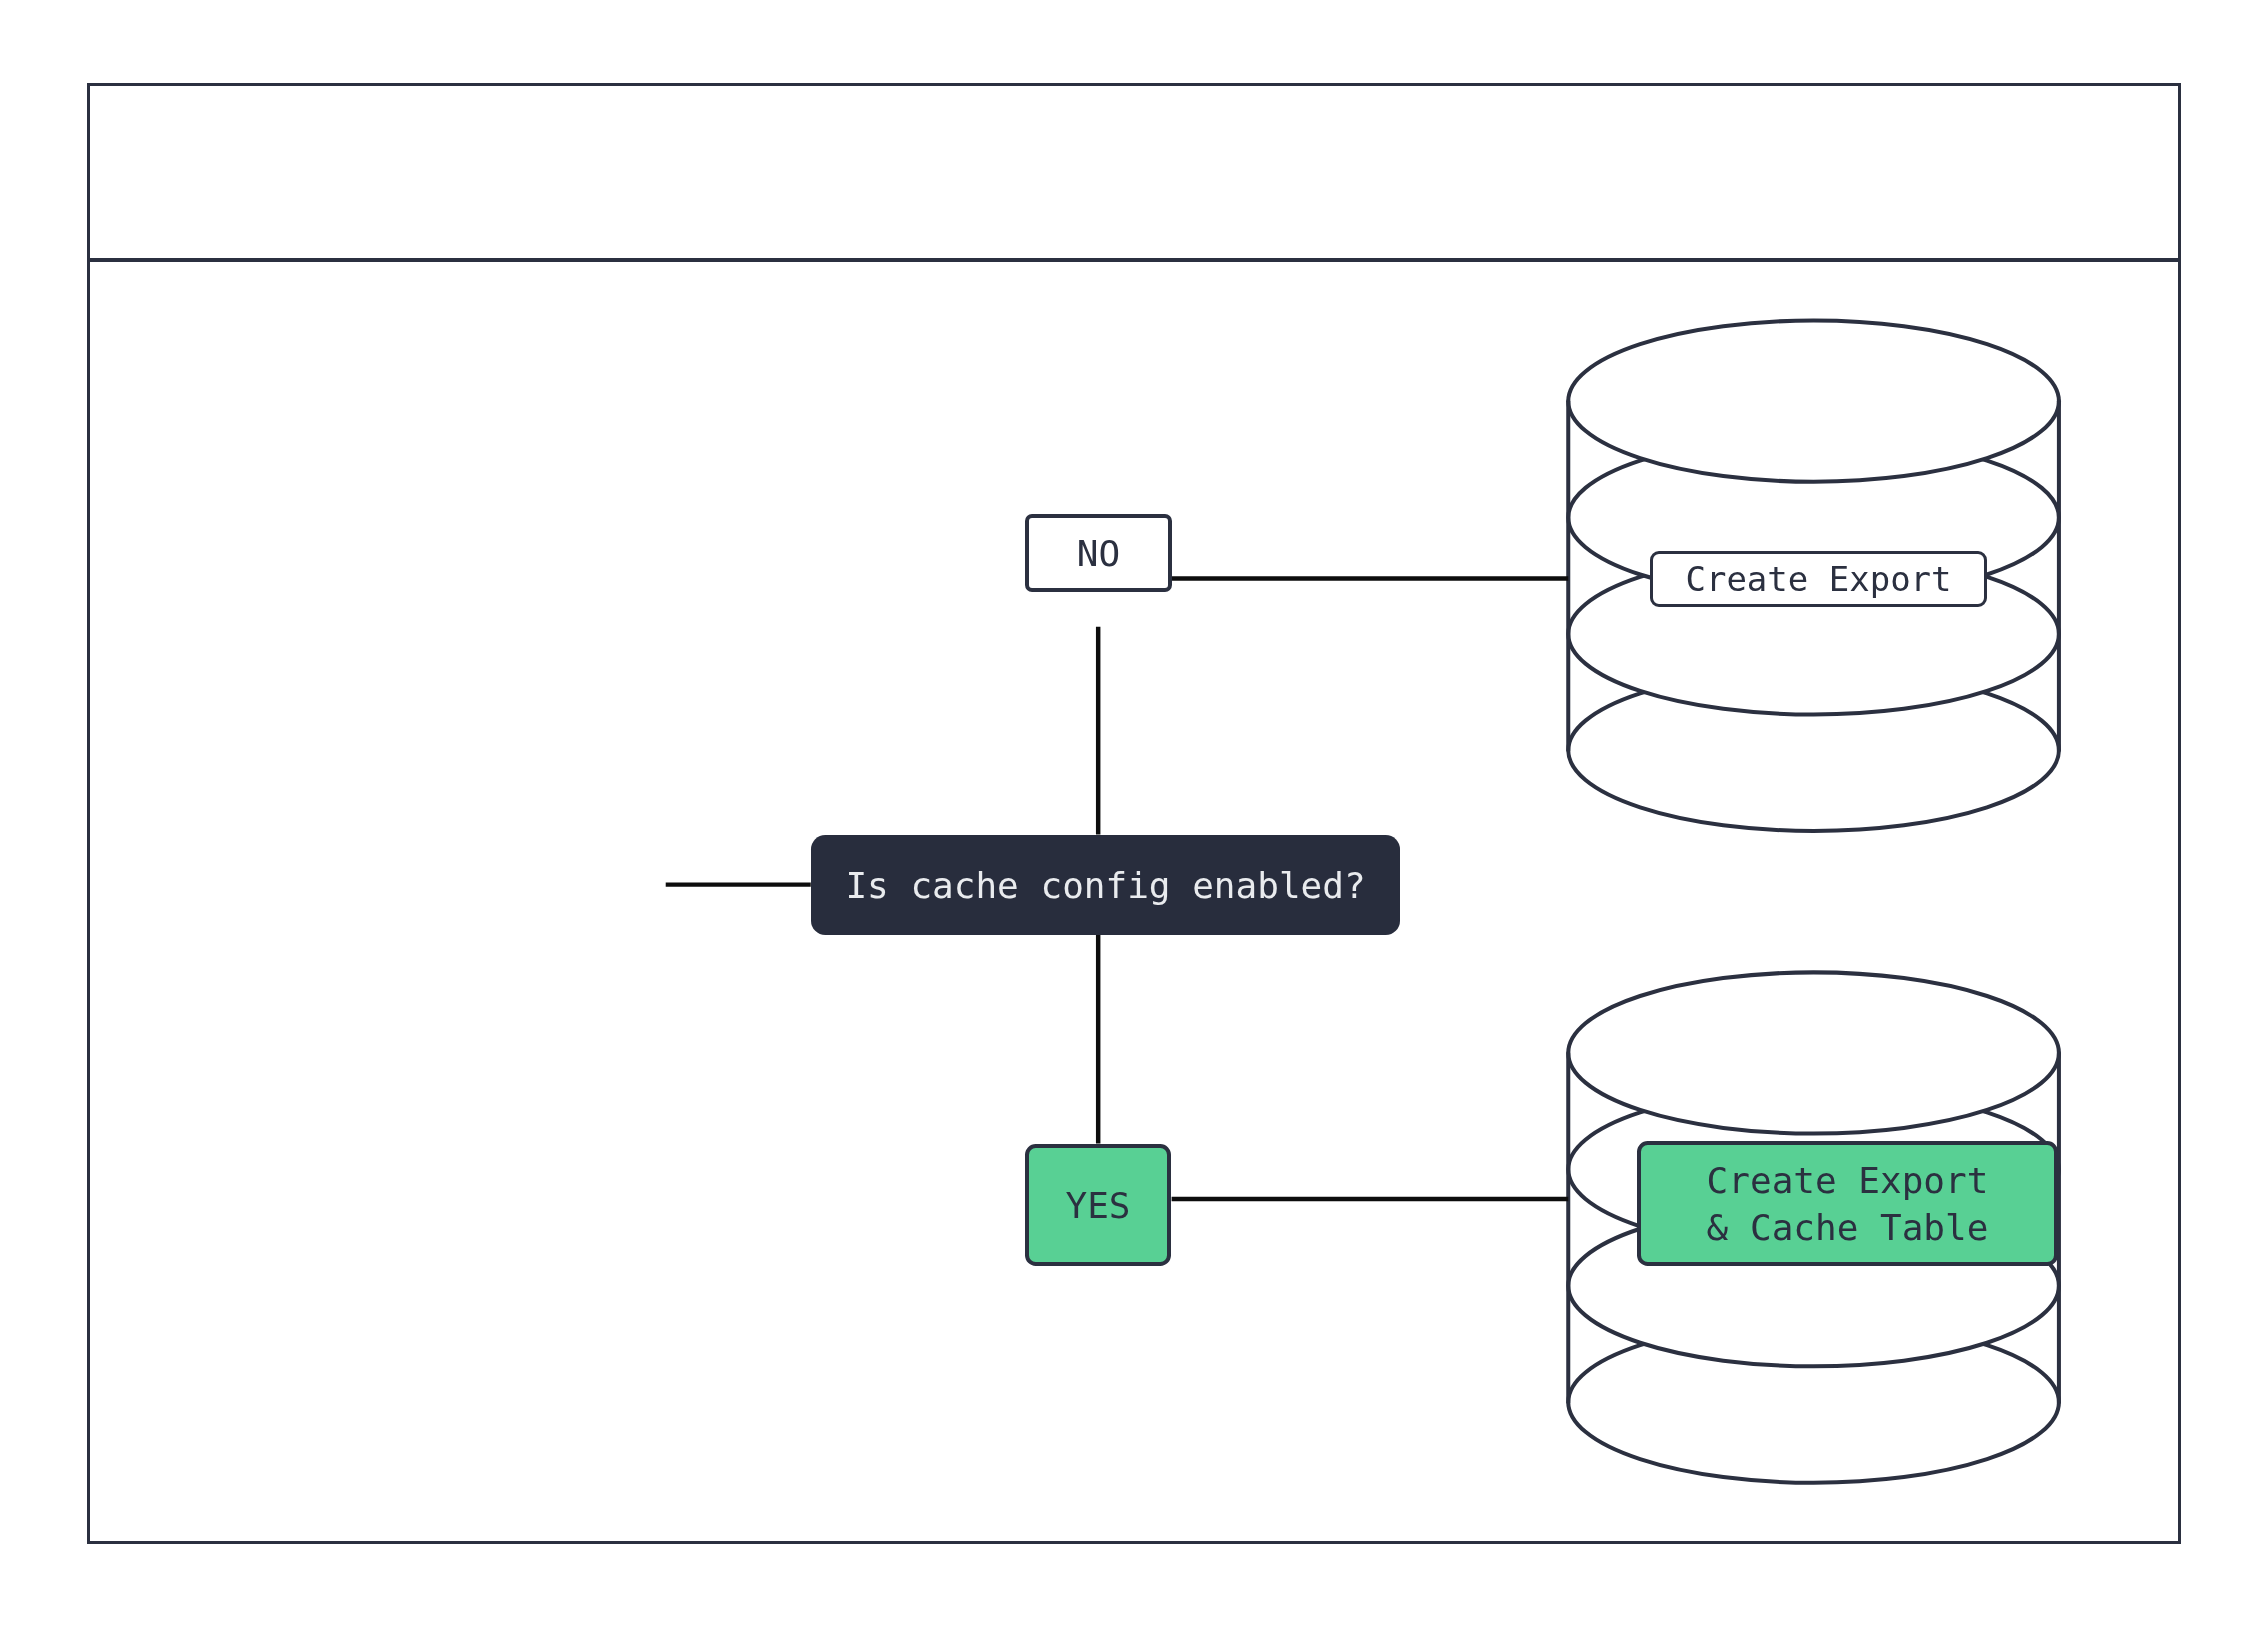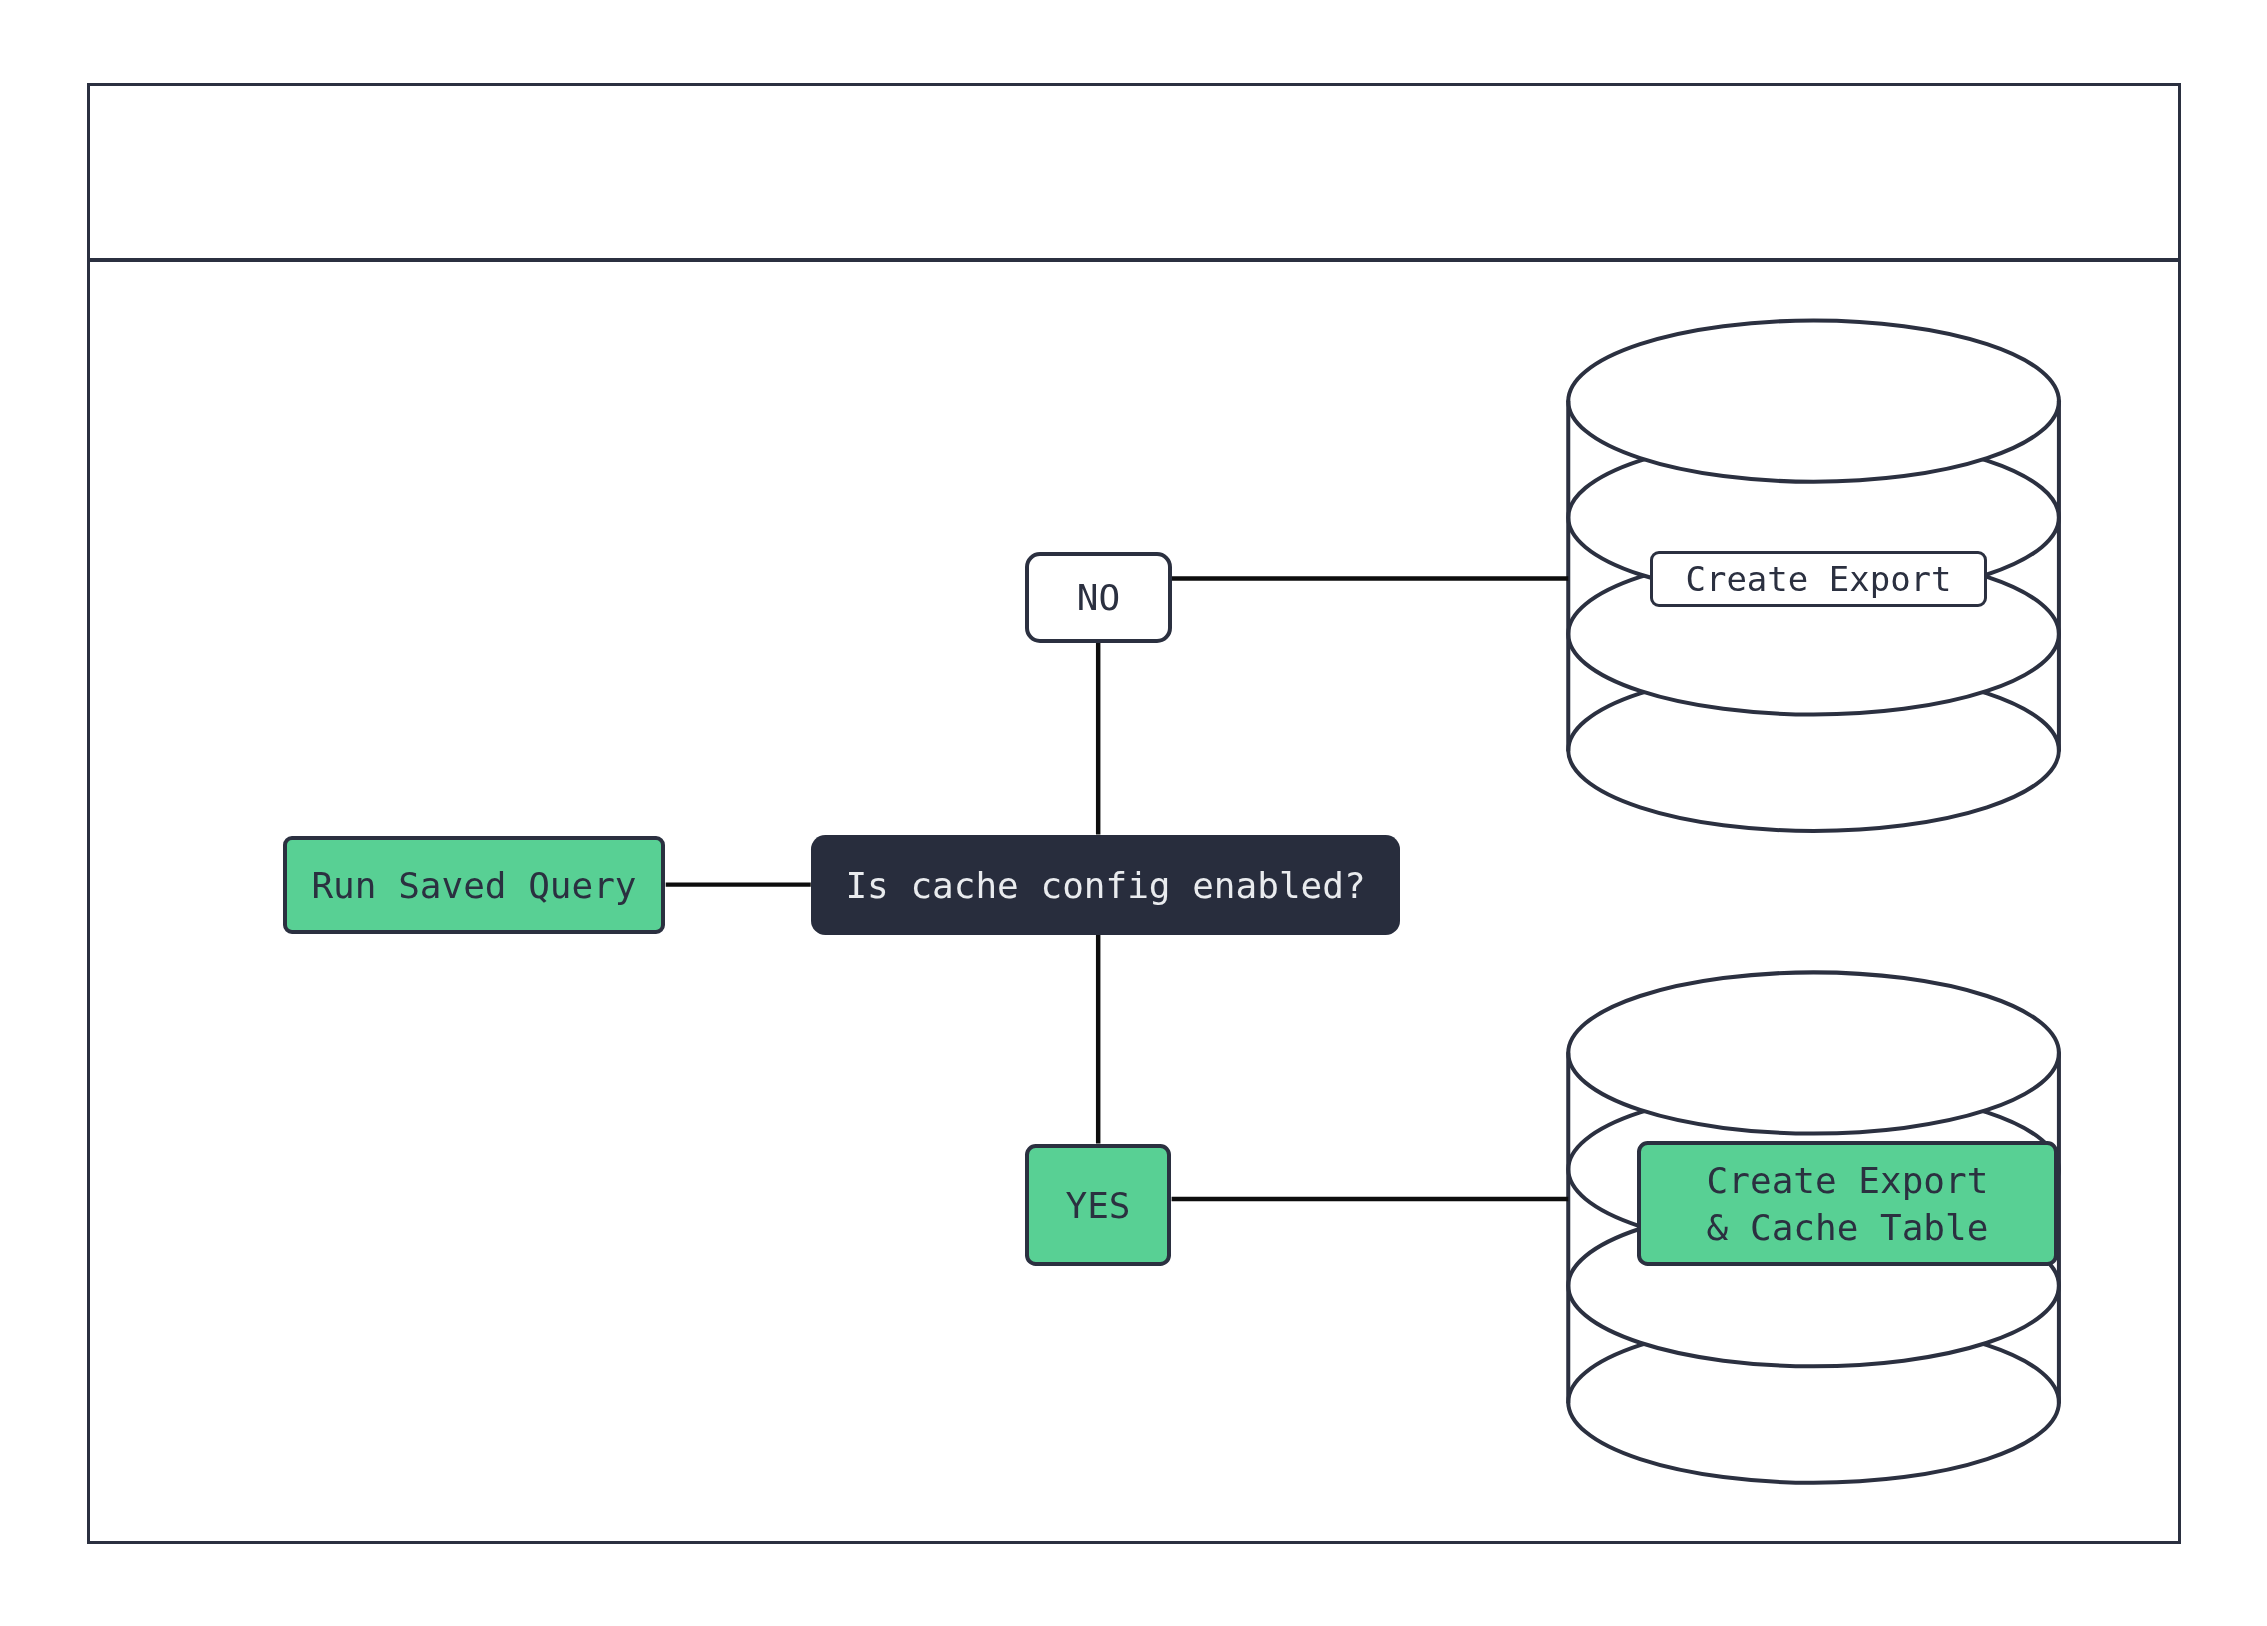--- a/index.html
+++ b/index.html
@@ -45,22 +45,22 @@
   .node-start{
     left:283px;top:836px;width:382px;height:98px;
     background:var(--green);font-size:36px;border-radius:9px;
   }
   .node-decision{
     left:811px;top:835px;width:589px;height:100px;
     background:var(--decision-fill);color:var(--light-text);
     border:none;border-radius:14.3px;font-size:36px;
   }
   .node-no{
-    left:1025px;top:552px;width:147px;height:91px;
-    background:#fff;font-size:36px;border-radius:15px;
+    left:1025px;top:514px;width:147px;height:78px;
+    background:#fff;font-size:36px;border-radius:7px;
   }
   .node-yes{
     left:1025px;top:1144px;width:146px;height:122px;
     background:var(--green);font-size:36px;border-radius:10.7px;
   }
   .node-export-label{
     left:1650px;top:551px;width:337px;height:56px;
     background:#fff;font-size:34px;border-width:3.6px;border-radius:9px;
   }
   .node-cache-label{
@@ -100,21 +100,20 @@
     <line class="conn" x1="743" y1="988" x2="905" y2="988"></line>
     <line class="conn" x1="1226" y1="700" x2="1226" y2="932"></line>
     <line class="conn" x1="1226" y1="1044" x2="1226" y2="1277"></line>
     <line class="conn" x1="1308" y1="646" x2="1751" y2="646"></line>
     <line class="conn" x1="1308" y1="1339" x2="1751" y2="1339"></line>
   </svg>
 
   <div class="frame"></div>
   <div class="header-sep"></div>
 
-  <div class="node node-start">Run Saved Query</div>
 
   <div class="node node-decision">Is cache config enabled?</div>
 
   <div class="node node-no">NO</div>
 
   <div class="node node-yes">YES</div>
 
   <div class="node node-export-label">Create Export</div>
 
   <div class="node node-cache-label">

